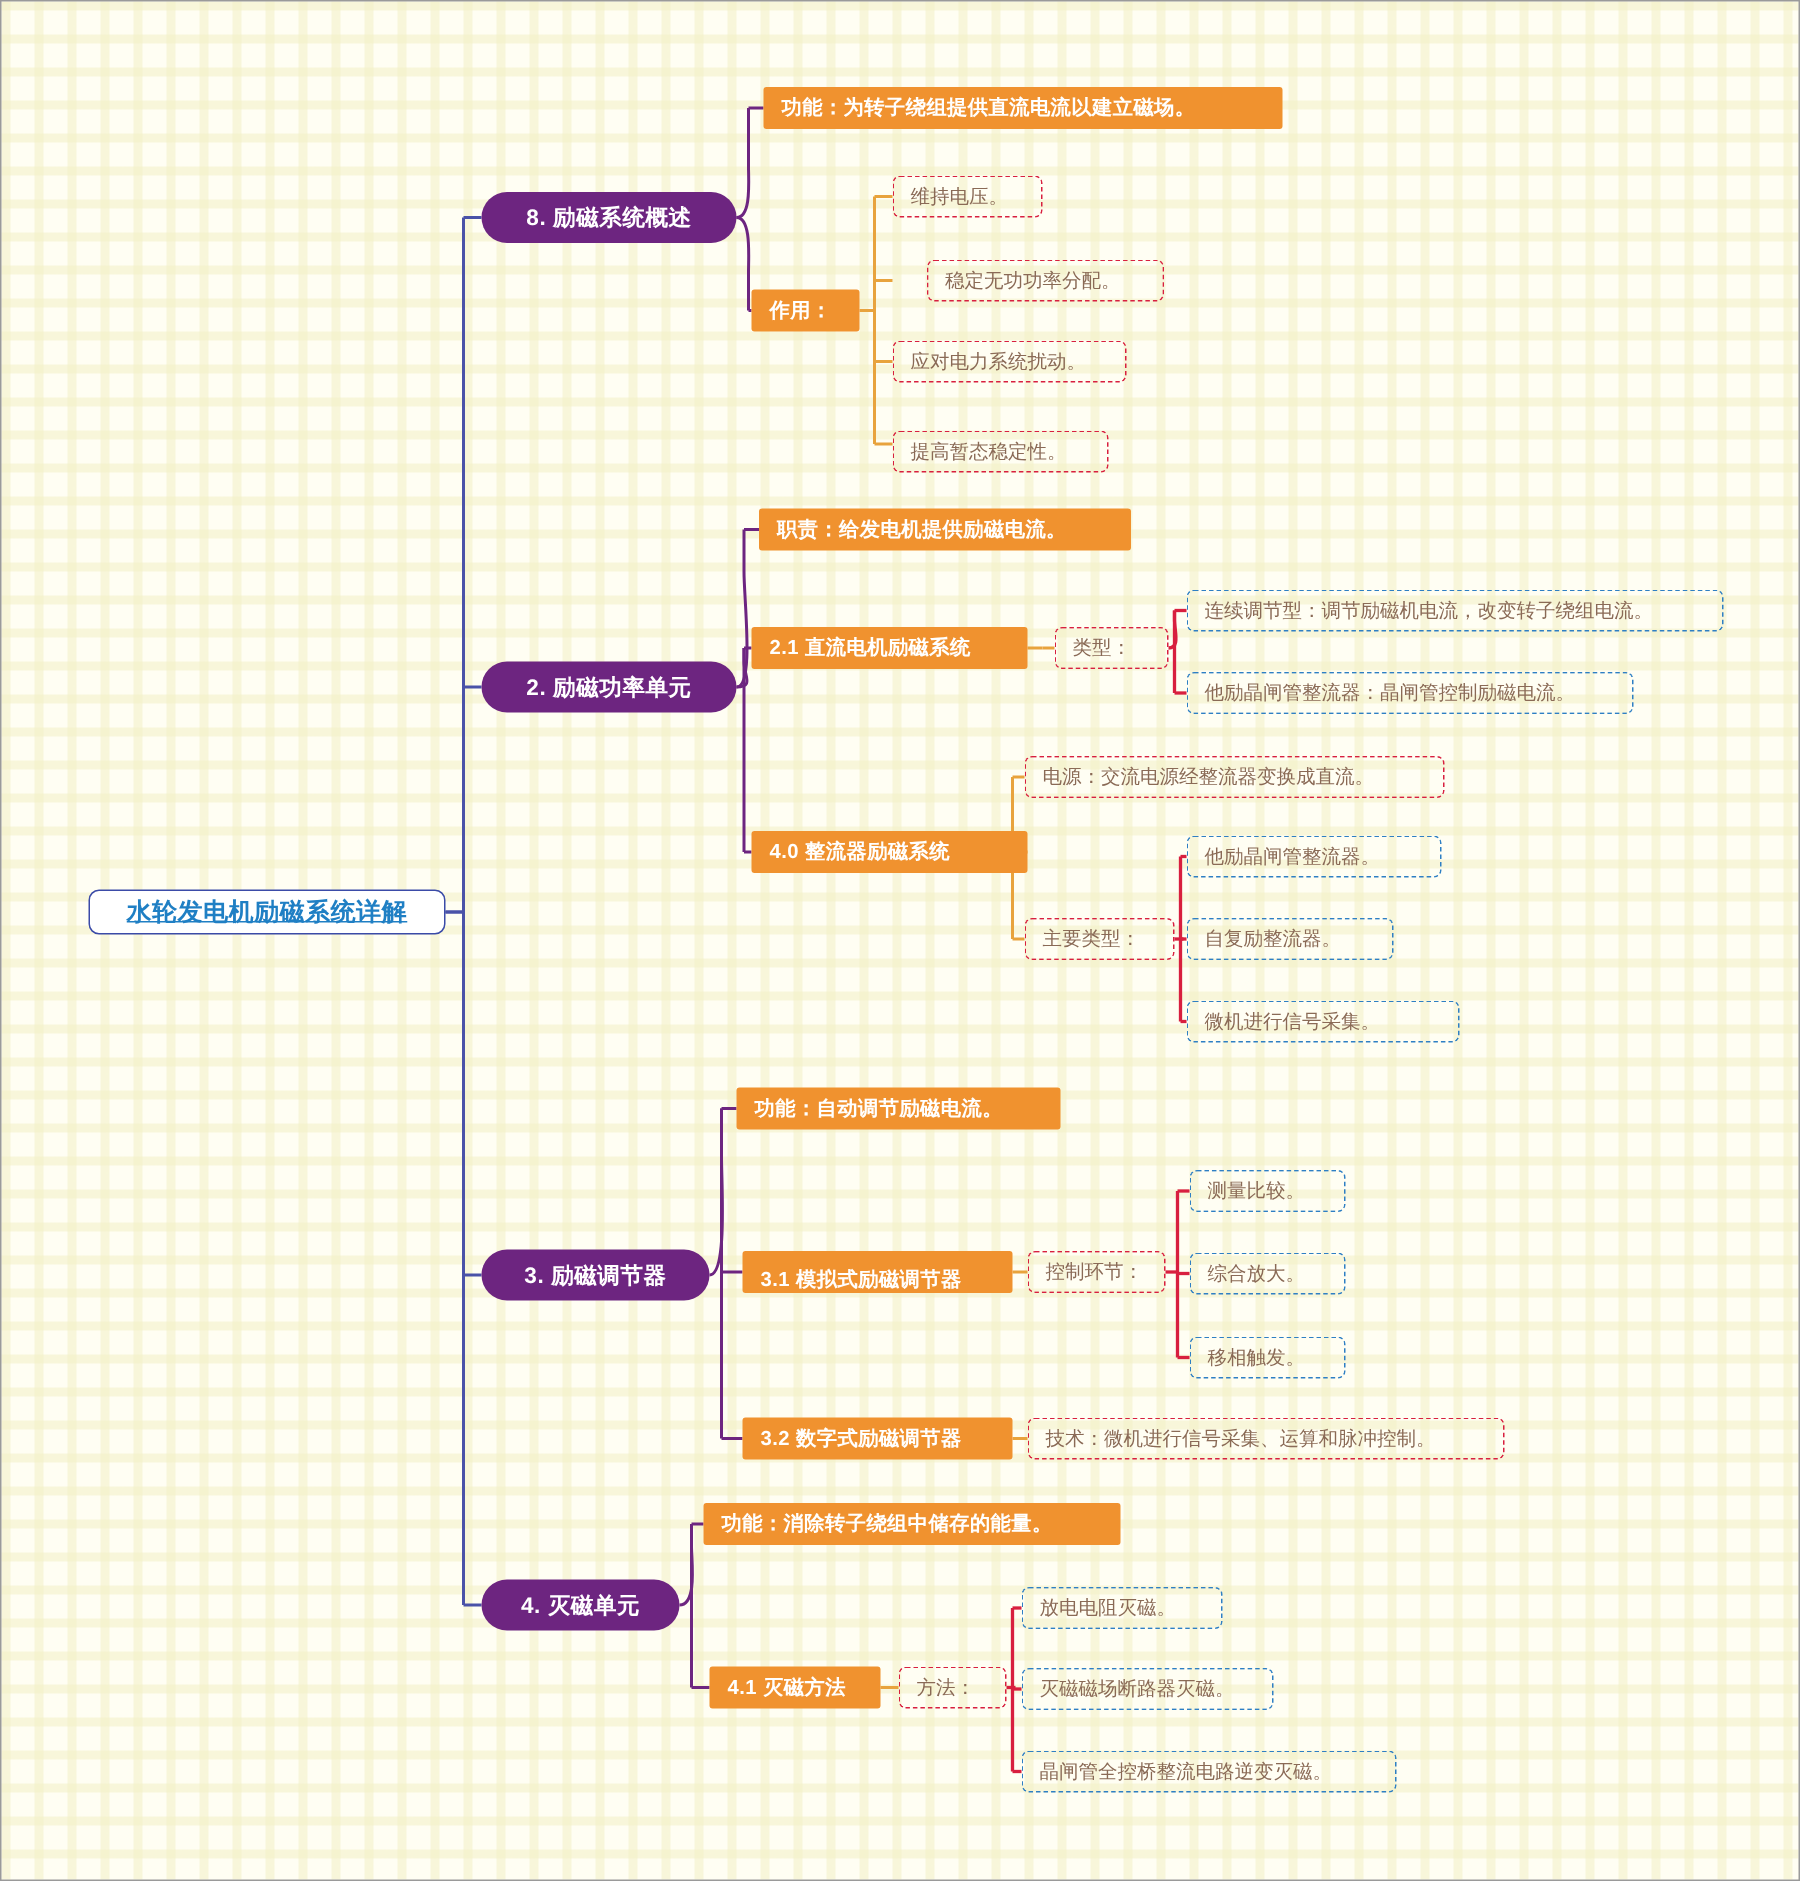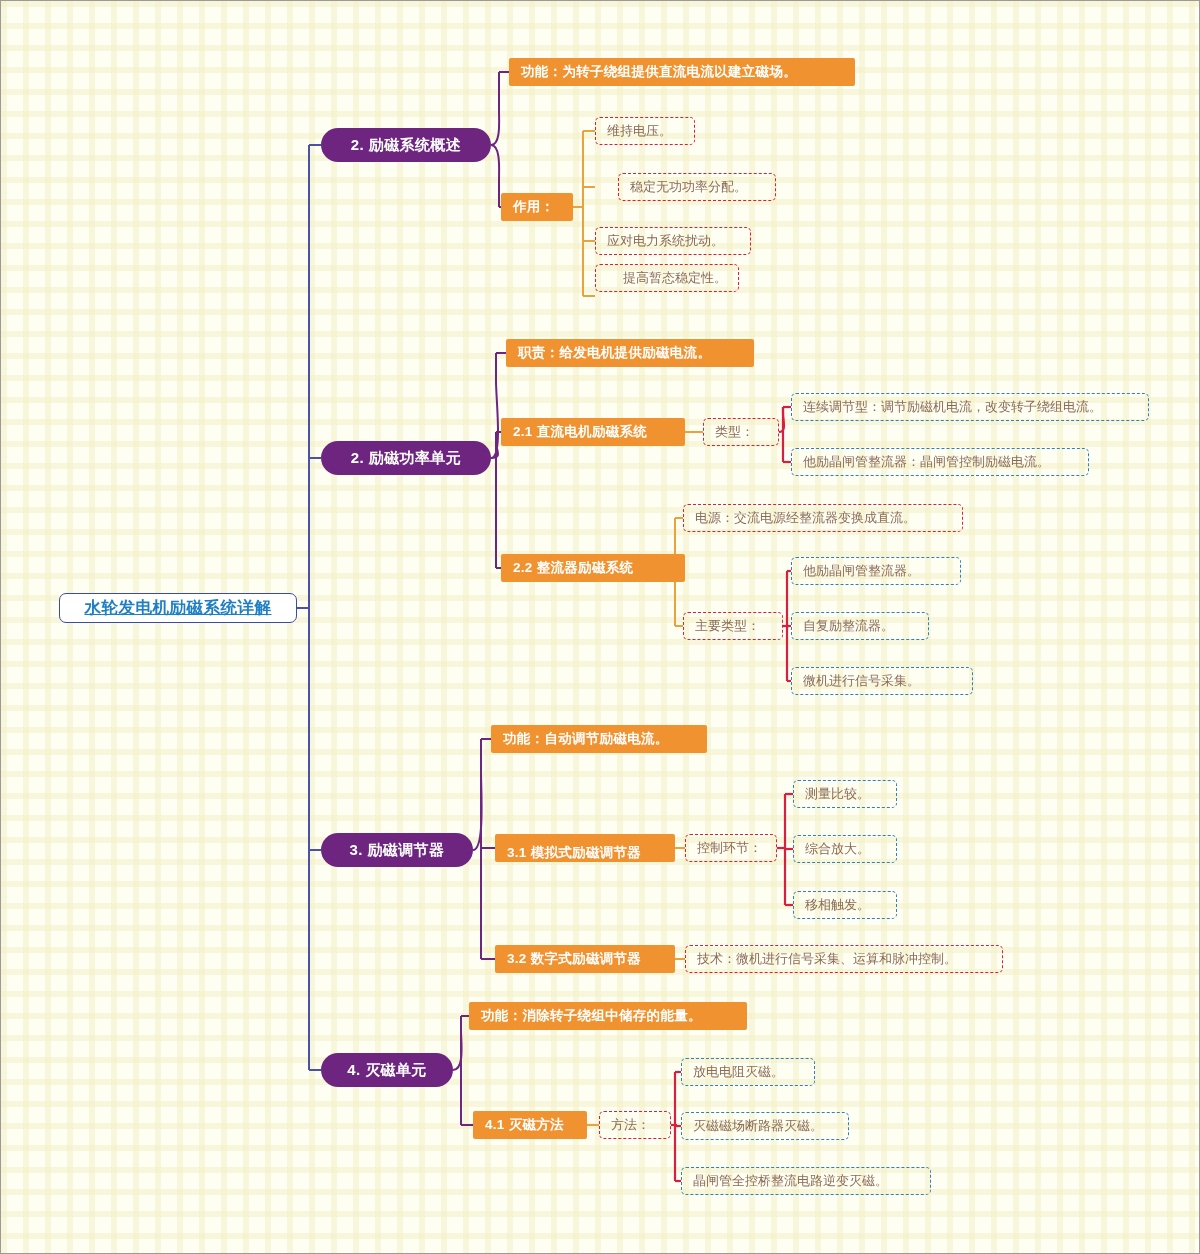--- a/index.html
+++ b/index.html
@@ -196,38 +196,38 @@
       <path d="M674,1125 L680,1125"></path>
       <path d="M674,1180 L680,1180"></path>
     </g>
   </svg>
 
   <div class="node root" style="left:58px;top:592px;width:238px;justify-content:center;">
     <span>水轮发电机励磁系统详解</span>
   </div>
 
   <div class="node branch" style="left:320px;top:127px;width:170px;">
-    <span>2. 励磁系统概述</span>
+    <span>8. 励磁系统概述</span>
   </div>
   <div class="node orange" style="left:508px;top:57px;width:346px;">
     <span>功能：为转子绕组提供直流电流以建立磁场。</span>
   </div>
   <div class="node orange" style="left:500px;top:192px;width:72px;">
     <span>作用：</span>
   </div>
   <div class="node dashred" style="left:594px;top:116px;width:100px;">
     <span>维持电压。</span>
   </div>
   <div class="node dashred" style="left:594px;top:172px;width:158px;margin-left:23px;">
     <span>稳定无功功率分配。</span>
   </div>
   <div class="node dashred" style="left:594px;top:226px;width:156px;">
     <span>应对电力系统扰动。</span>
   </div>
-  <div class="node dashred" style="left:594px;top:263px;width:144px;justify-content:flex-end;">
+  <div class="node dashred" style="left:594px;top:286px;width:144px;">
     <span>提高暂态稳定性。</span>
   </div>
 
   <div class="node branch" style="left:320px;top:440px;width:170px;">
     <span>2. 励磁功率单元</span>
   </div>
   <div class="node orange" style="left:505px;top:338px;width:248px;">
     <span>职责：给发电机提供励磁电流。</span>
   </div>
   <div class="node orange" style="left:500px;top:417px;width:184px;">
@@ -236,21 +236,21 @@
   <div class="node dashred" style="left:702px;top:417px;width:76px;">
     <span>类型：</span>
   </div>
   <div class="node dashblue" style="left:790px;top:392px;width:358px;">
     <span>连续调节型：调节励磁机电流，改变转子绕组电流。</span>
   </div>
   <div class="node dashblue" style="left:790px;top:447px;width:298px;">
     <span>他励晶闸管整流器：晶闸管控制励磁电流。</span>
   </div>
   <div class="node orange" style="left:500px;top:553px;width:184px;">
-    <span>2.2 整流器励磁系统</span>
+    <span>4.0 整流器励磁系统</span>
   </div>
   <div class="node dashred" style="left:682px;top:503px;width:280px;">
     <span>电源：交流电源经整流器变换成直流。</span>
   </div>
   <div class="node dashred" style="left:682px;top:611px;width:100px;">
     <span>主要类型：</span>
   </div>
   <div class="node dashblue" style="left:790px;top:556px;width:170px;">
     <span>他励晶闸管整流器。</span>
   </div>

